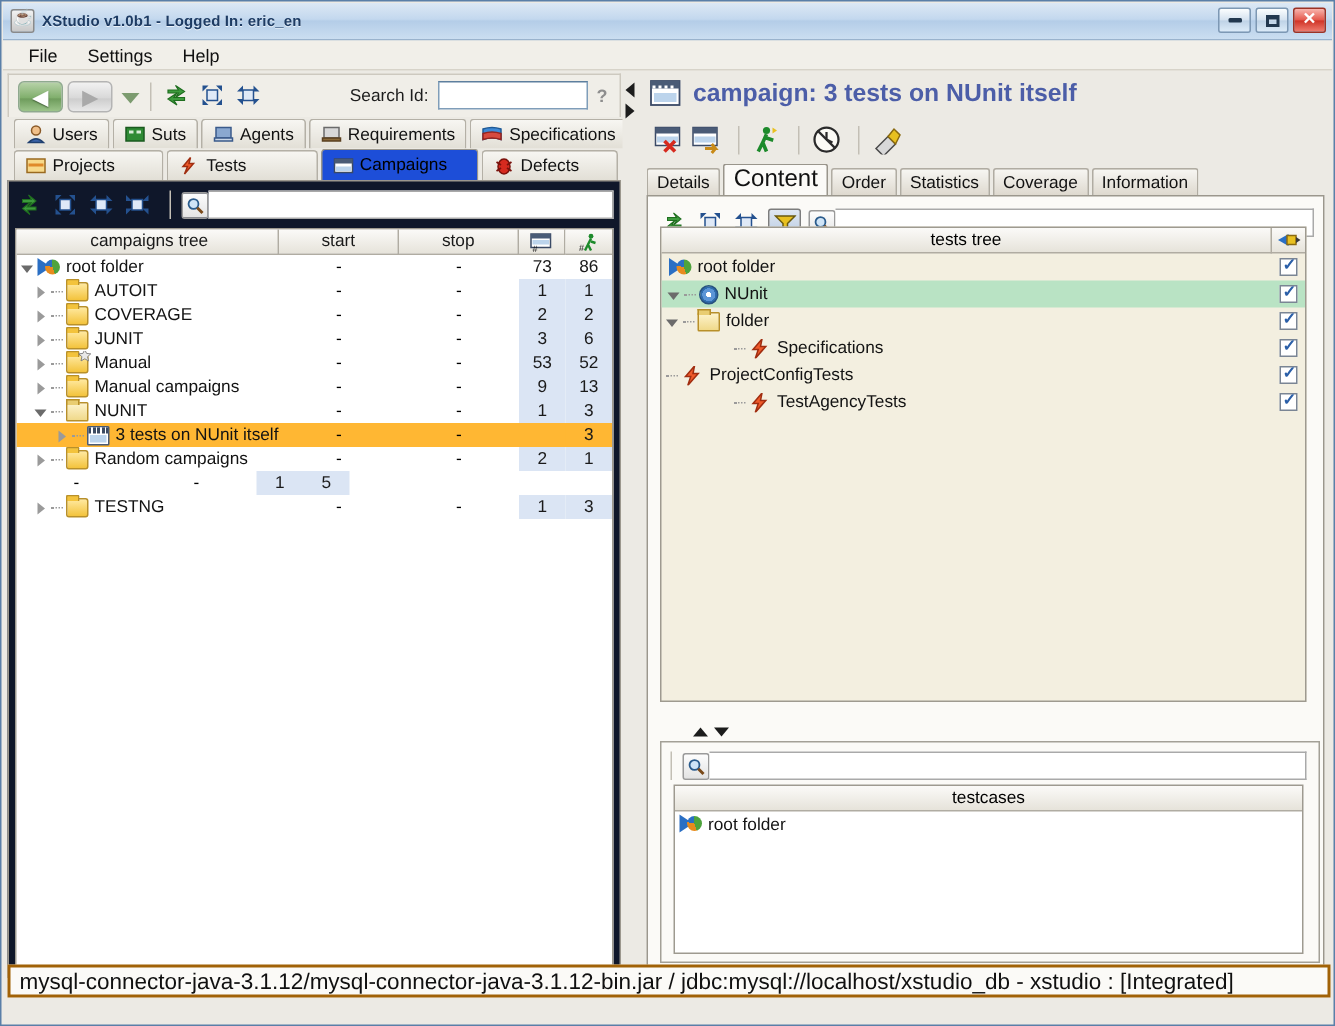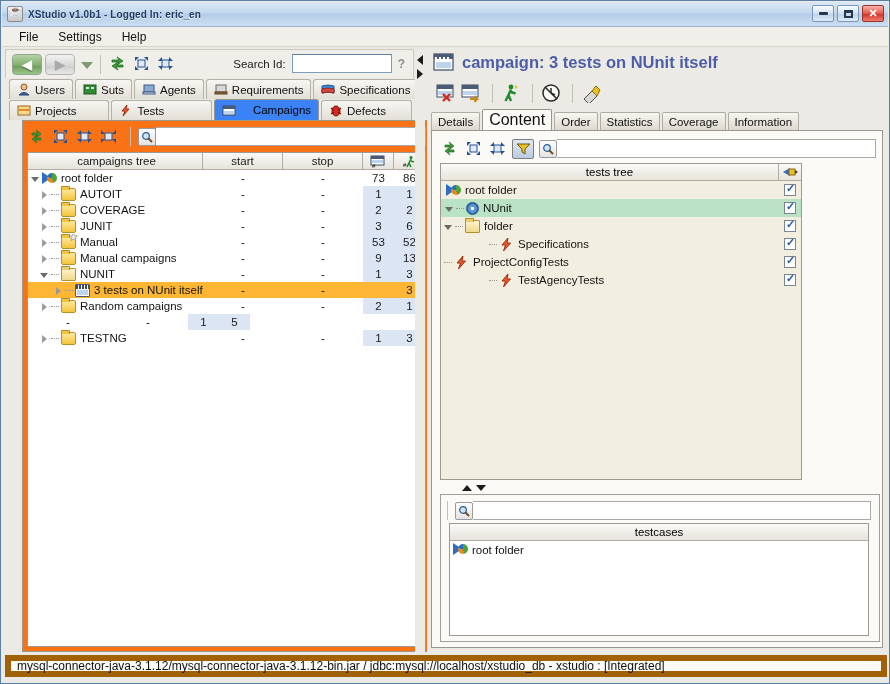--- a/index.html
+++ b/index.html
@@ -109,28 +109,28 @@
   .tabrow.row2 { top: 50px; }
   .tab {
     height: 20px; display: flex; align-items: center; gap: 4px;
     padding: 0 7px; margin-right: 2px;
     font-size: 11.5px; color: #111;
     background: linear-gradient(to bottom,#f7f6f2,#e2dfd6);
     border: 1px solid #b4b0a6; border-bottom: none;
     border-radius: 3px 3px 0 0;
   }
   .tab.active {
-    background: #3b82f6; height: 21px;
-    border-color: #9b978d; color: #000; justify-content: space-between;
+    background: #1d4ed8; height: 21px;
+    border-color: #9b978d; color: #000;
   }
   .tab-ico { width: 14px; height: 13px; position: relative; flex: none; }
 
   .panel-body {
     position: absolute; left: 0; top: 71px; width: 409px; height: 532px;
-    background: #f97316; border: 1px solid #9b978d; margin-left: 17px;
+    background: #0f172a; border: 1px solid #9b978d;
   }
   .tree-toolbar {
     position: absolute; left: 4px; top: 4px; width: 399px; height: 23px;
     display: flex; align-items: center;
   }
   .tt-find {
     width: 18px; height: 18px; border: 1px solid #9a9a9a; border-radius: 2px;
     background: linear-gradient(to bottom,#fdfdfd,#e3e3e3);
     display: flex; align-items: center; justify-content: center;
   }
@@ -277,21 +277,21 @@
     background: #fbfaf7; border: 1px solid #9b978d;
   }
 
   .tt-row2 { position: absolute; left: 8px; top: 6px; width: 436px; height: 23px; display: flex; align-items: center; }
   .tt-toggle {
     width: 22px; height: 20px; border: 1px solid #7d7d7d; border-radius: 2px;
     background: linear-gradient(to bottom,#dfe7f2,#b9cbe2);
     display: flex; align-items: center; justify-content: center; margin-right: 5px;
   }
   .tests-table {
-    position: absolute; left: 8px; top: 32px; width: 362px; height: 317px;
+    position: absolute; left: 8px; top: 20px; width: 431px; height: 317px;
     border: 1px solid #9e9a90; background: #f3efe0; overflow: hidden;
   }
   .tt-head { display: flex; height: 17px; }
   .tt-th {
     flex: 1; background: linear-gradient(to bottom,#fbfaf8,#e6e3da);
     border-bottom: 1px solid #b0aca2; border-right: 1px solid #b0aca2;
     font-size: 11.5px; display: flex; align-items: center; justify-content: center;
   }
   .tt-th.chk { flex: none; width: 22px; }
   .tt-row { display: flex; height: 18px; align-items: center; }
@@ -328,24 +328,24 @@
   }
   .tc-head {
     height: 17px; background: linear-gradient(to bottom,#fbfaf8,#e6e3da);
     border-bottom: 1px solid #b0aca2;
     display: flex; align-items: center; justify-content: center; font-size: 11.5px;
   }
   .tc-row { display: flex; align-items: center; height: 17px; padding-left: 3px; }
 
   
   .statusbar {
-    position: absolute; left: 4px; bottom: 6px; width: 882px; height: 22px;
-    background: #fbfaf7; border: 6px solid #a16207;
+    position: absolute; left: 4px; bottom: 18px; width: 882px; height: 22px;
+    background: #fbfaf7; border: 2px solid #a16207;
     display: flex; align-items: center; padding-left: 6px;
-    font-size: 12px; color: #101010;
+    font-size: 15px; color: #101010;
   }
 </style>
 </head>
 <body>
 
 <div class="window">
 
   <div class="titlebar">
     <div class="title-icon"></div>
     <div class="title-text">XStudio v1.0b1 - Logged In: eric_en</div>

